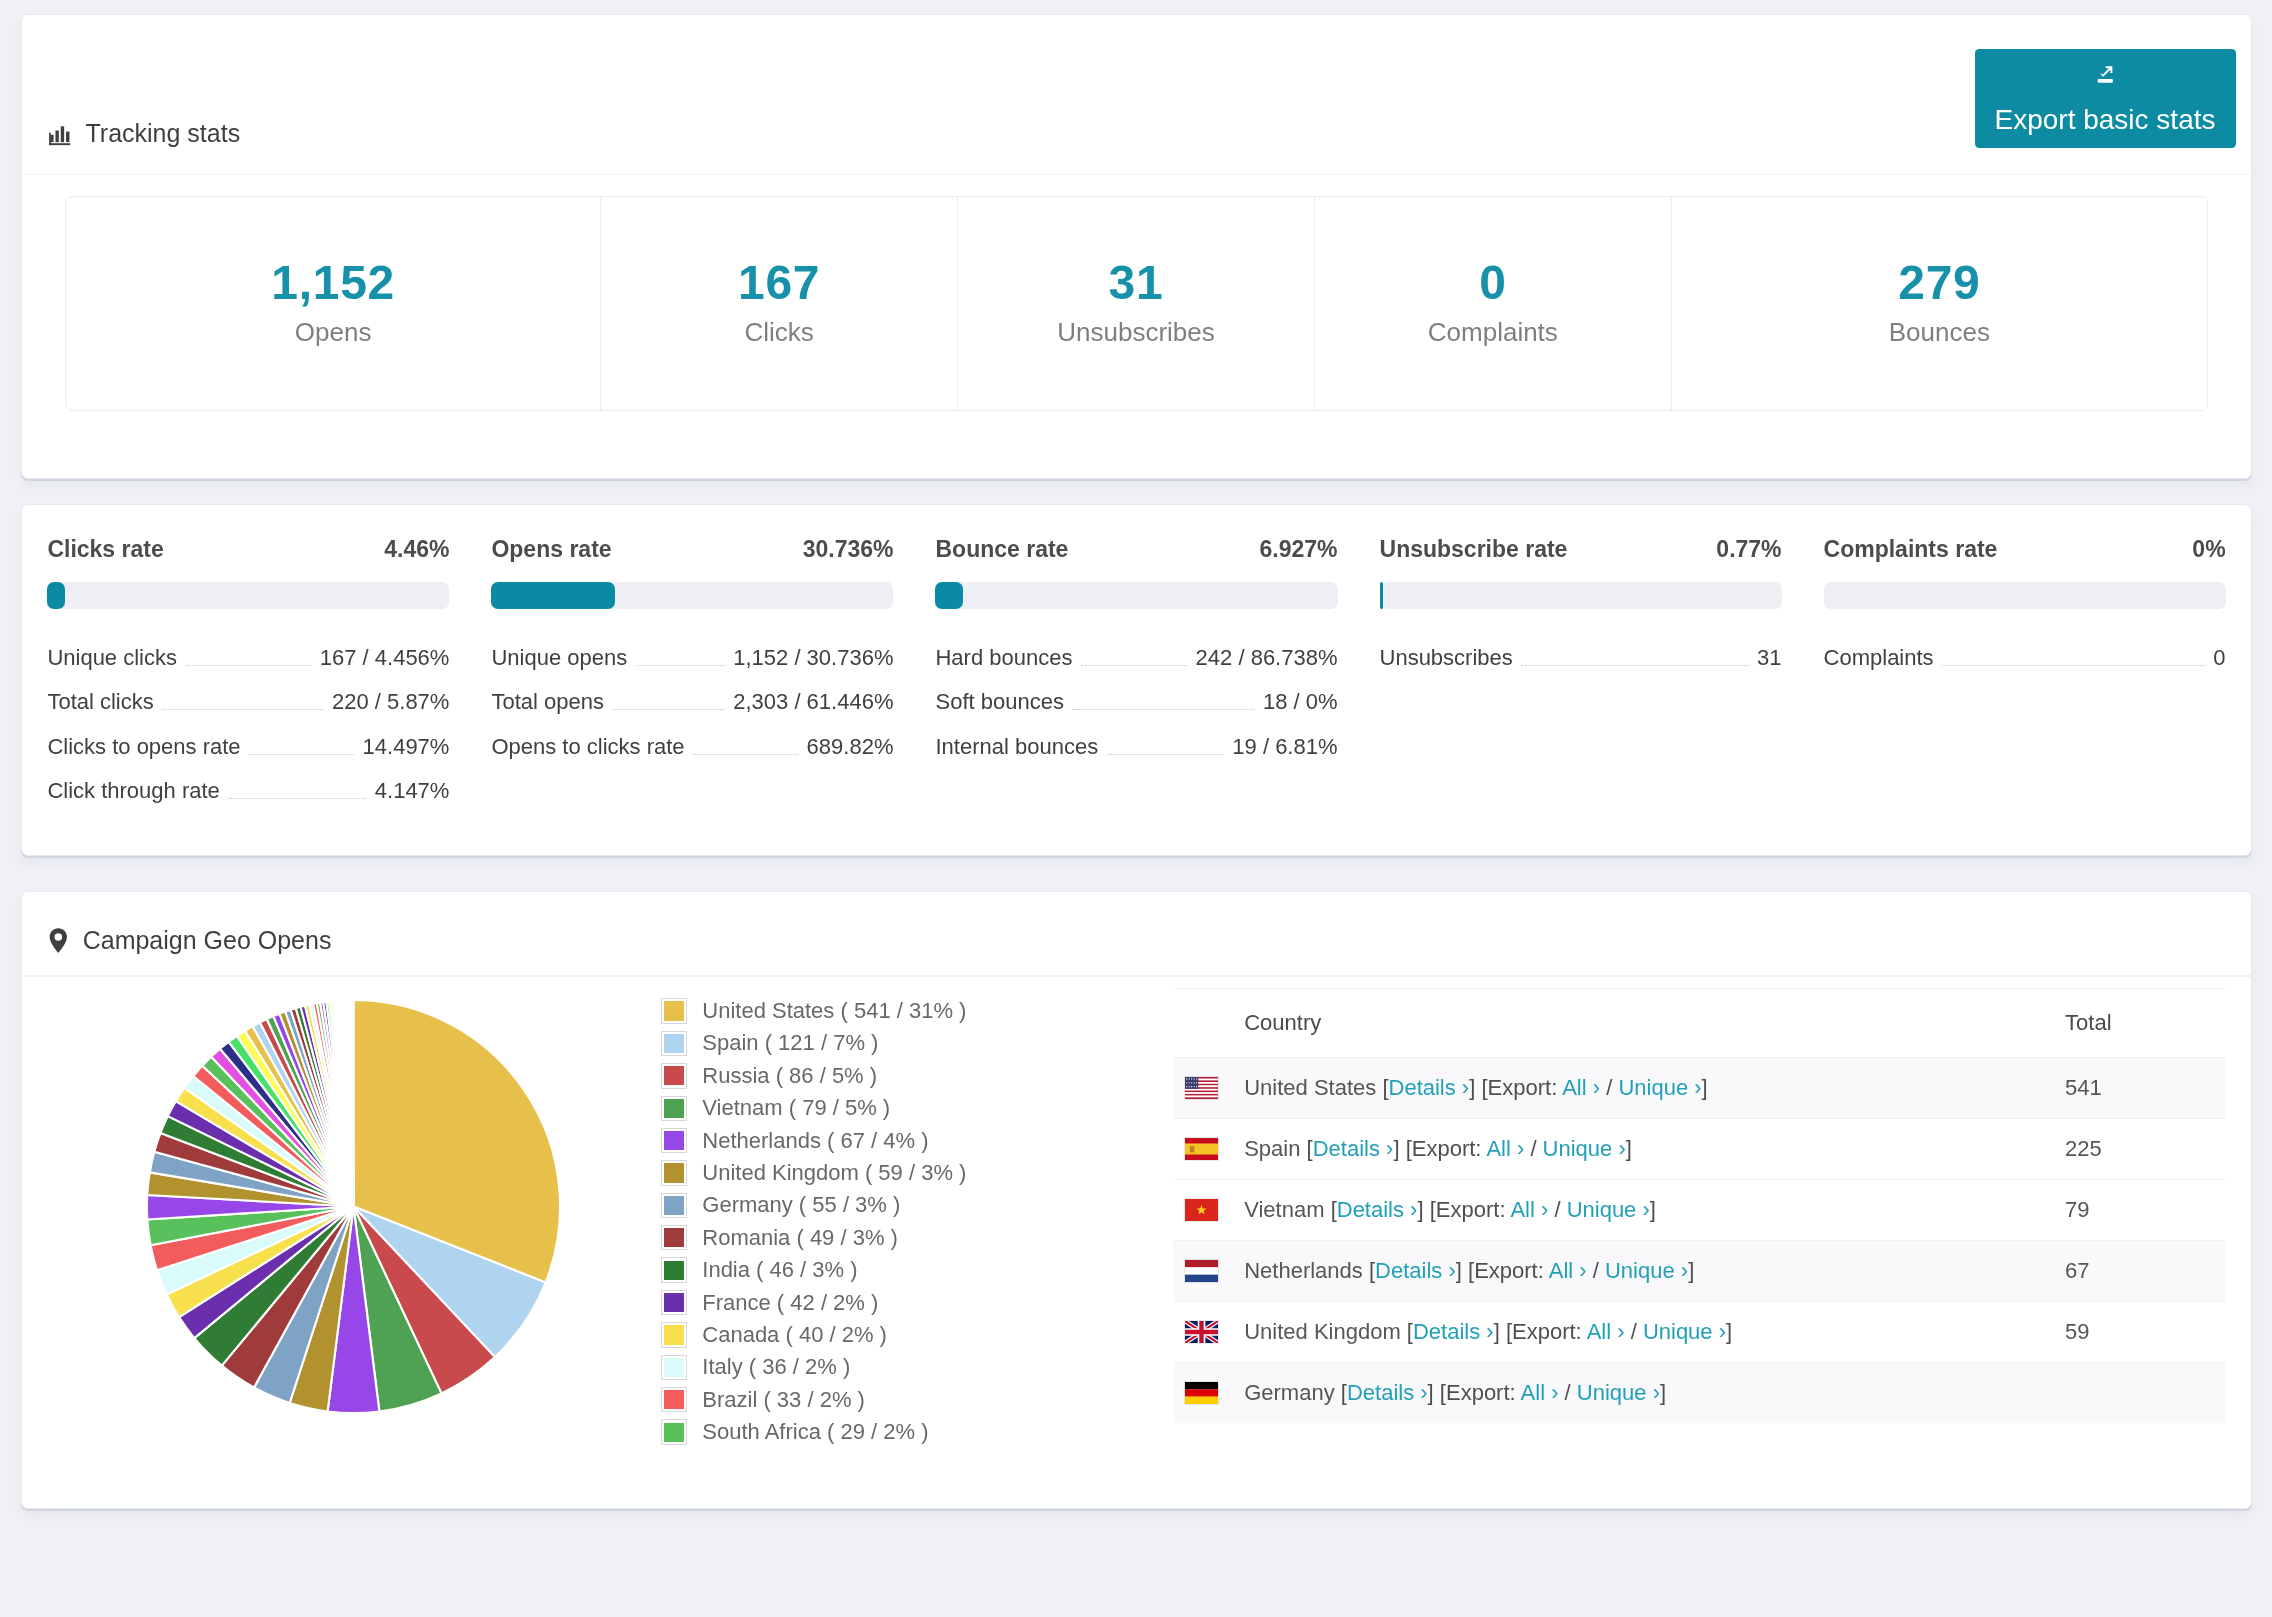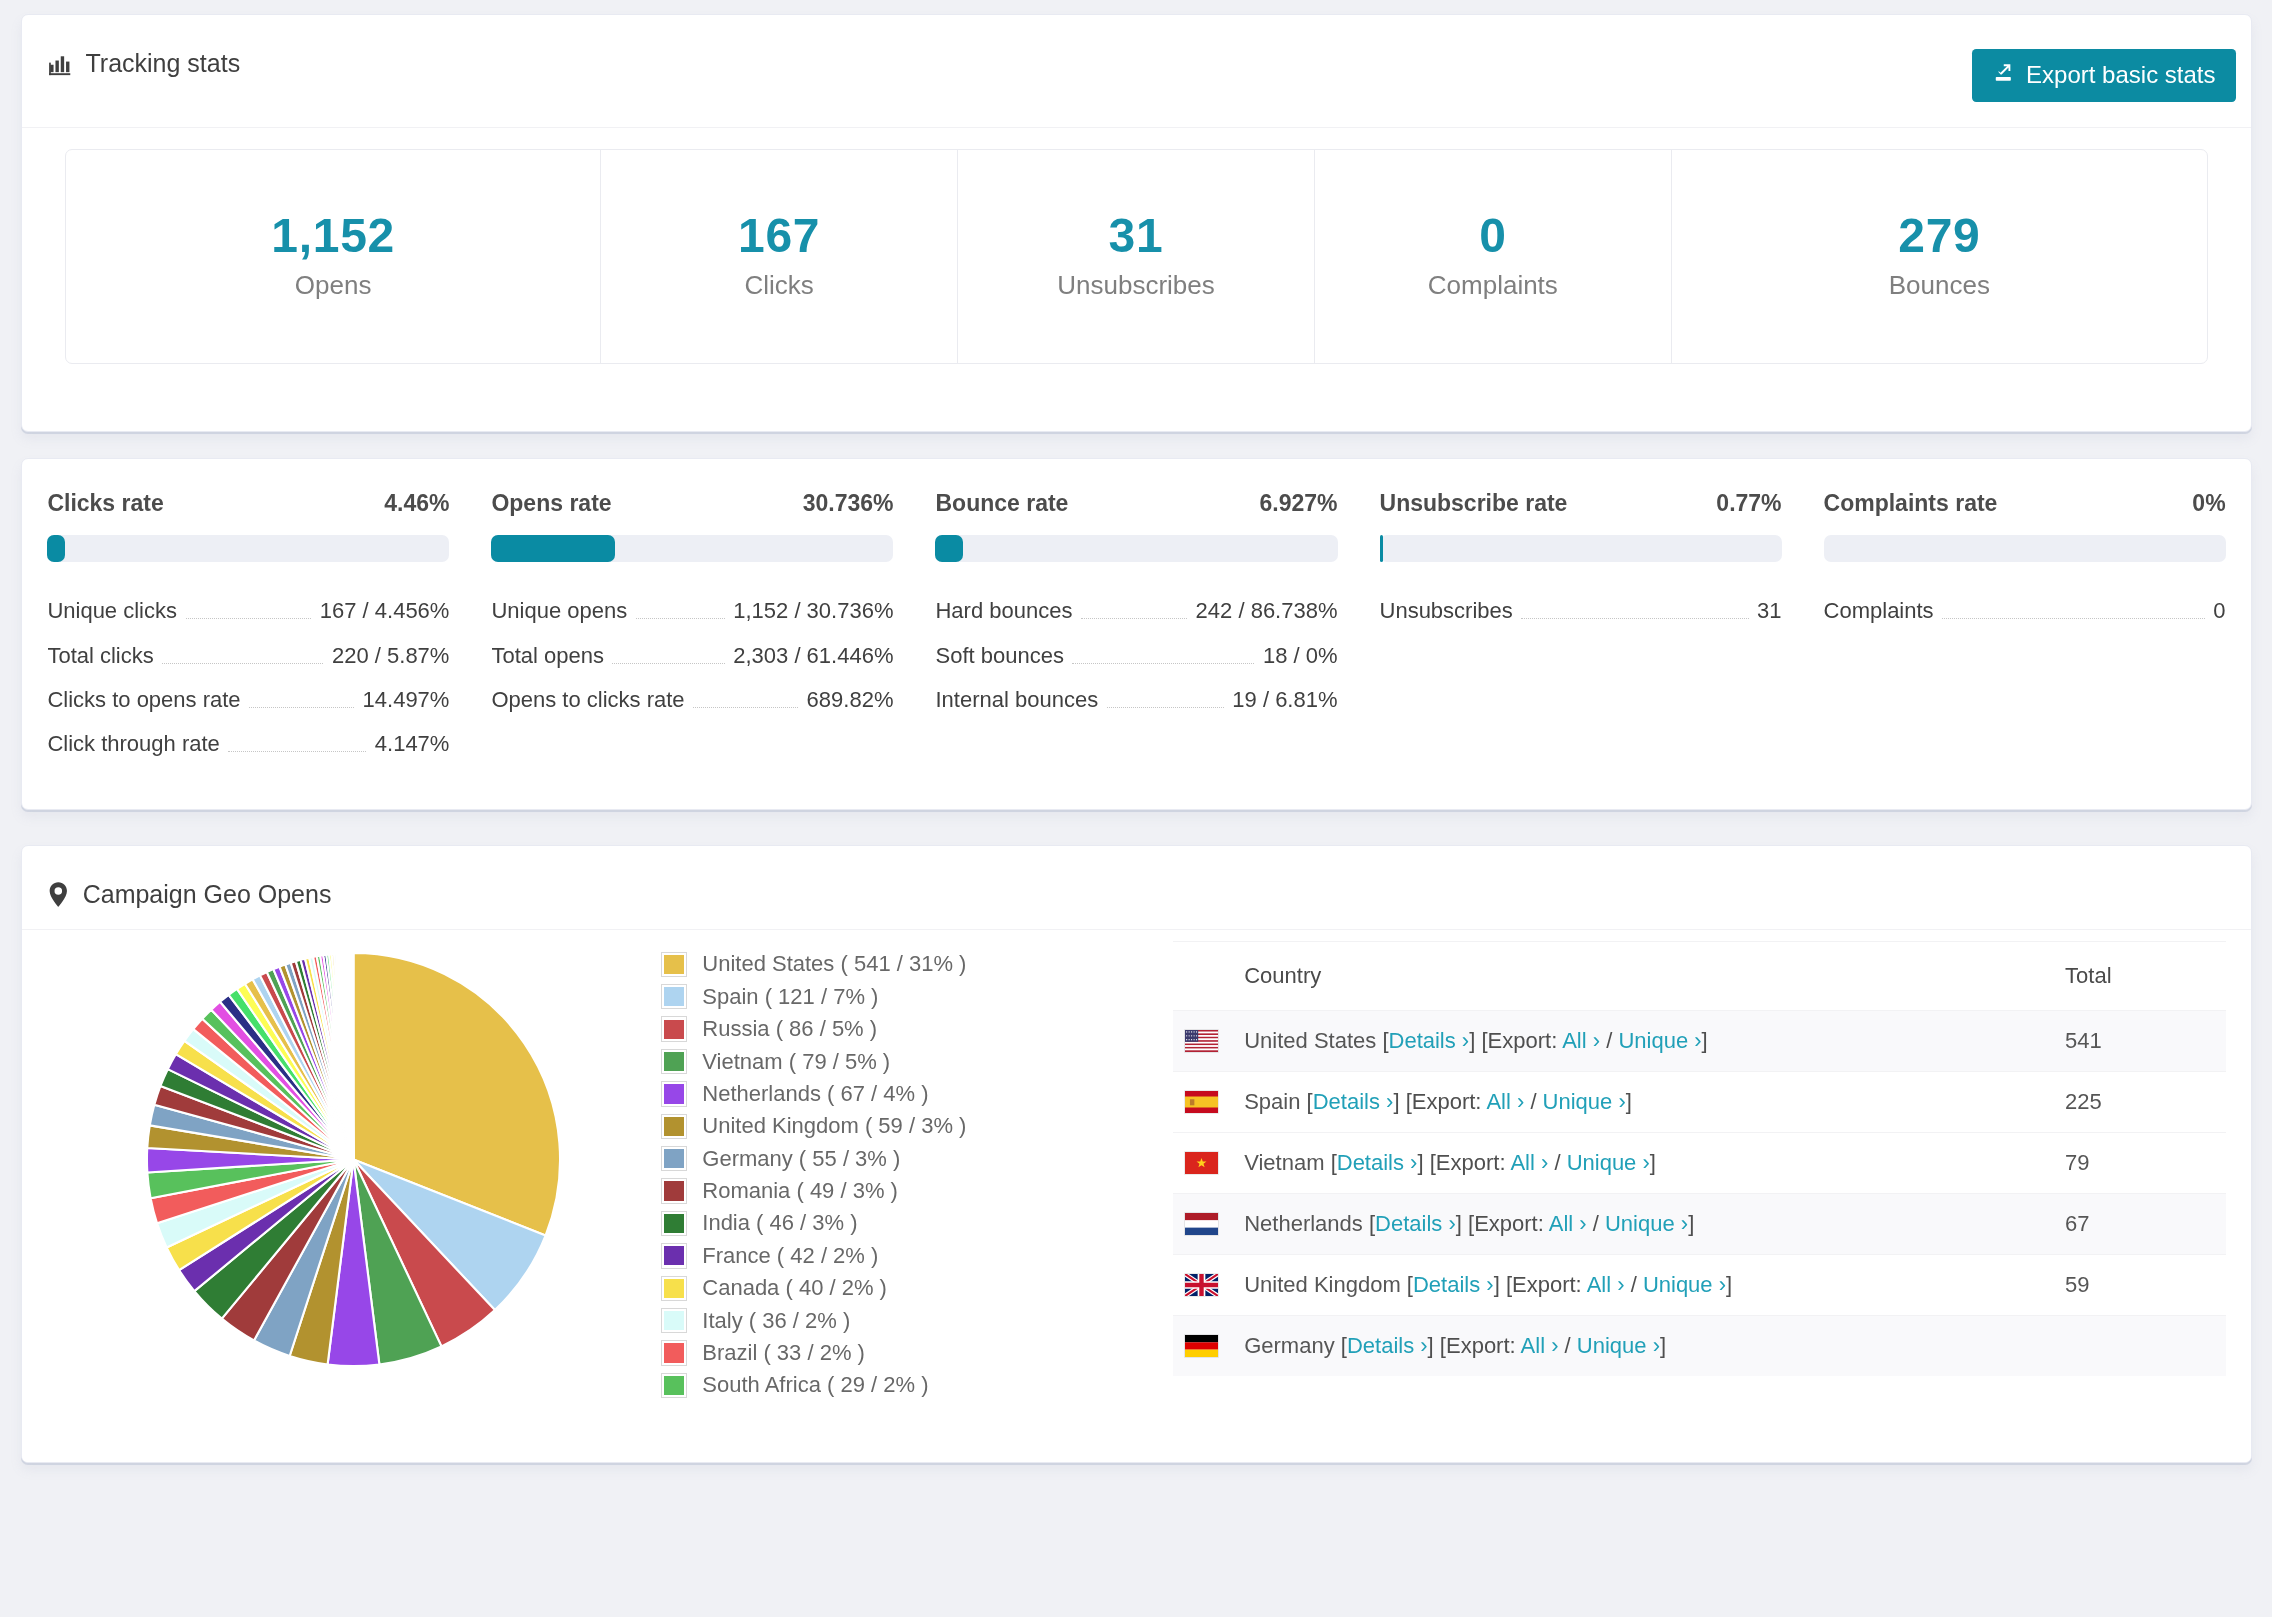--- a/index.html
+++ b/index.html
@@ -11,29 +11,29 @@
   }
   .page{padding:14px 21px;}
   .card{
     background:#fff;
     border:1.4px solid #e8eaf2;
     border-radius:7px;
     box-shadow:0 2.1px 0 rgba(188,195,214,.55),0 7px 11.3px rgba(140,150,180,.10);
     box-sizing:border-box;
   }
   
-  .card-head{display:flex;justify-content:space-between;align-items:flex-start;padding:34px 15.5px 25.4px 25.4px;}
+  .card-head{display:flex;justify-content:space-between;align-items:flex-end;padding:34px 15.5px 25.4px 25.4px;}
   .card-title{display:flex;align-items:center;gap:12.7px;font-size:25px;color:#3f3f3f;font-weight:400;}
   .card-title svg{display:block;}
   .head-divider{height:1.4px;background:#f1f1f4;}
   
   .export-btn{
     display:flex;align-items:center;gap:11.3px;
     background:#0c8ba2;color:#fff;border:none;border-radius:4.2px;
-    font-family:inherit;font-size:24px;padding:12px 20px;cursor:pointer;
+    font-family:inherit;font-size:28px;padding:12px 20px;cursor:pointer;flex-direction:column;
   }
   
   .summary{
     display:grid;grid-template-columns:1.5fr 1fr 1fr 1fr 1.5fr;
     border:1.4px solid #eaebf0;border-radius:7px;margin:21px 43px 67px;
   }
   .sum-cell{padding:58px 7px 62px;text-align:center;border-right:1.4px solid #eaebf0;}
   .sum-cell:last-child{border-right:none;}
   .sum-val{font-size:48px;font-weight:700;color:#1790aa;letter-spacing:0.7px;}
   .sum-lab{font-size:26px;color:#7f7f7f;margin-top:7px;}

